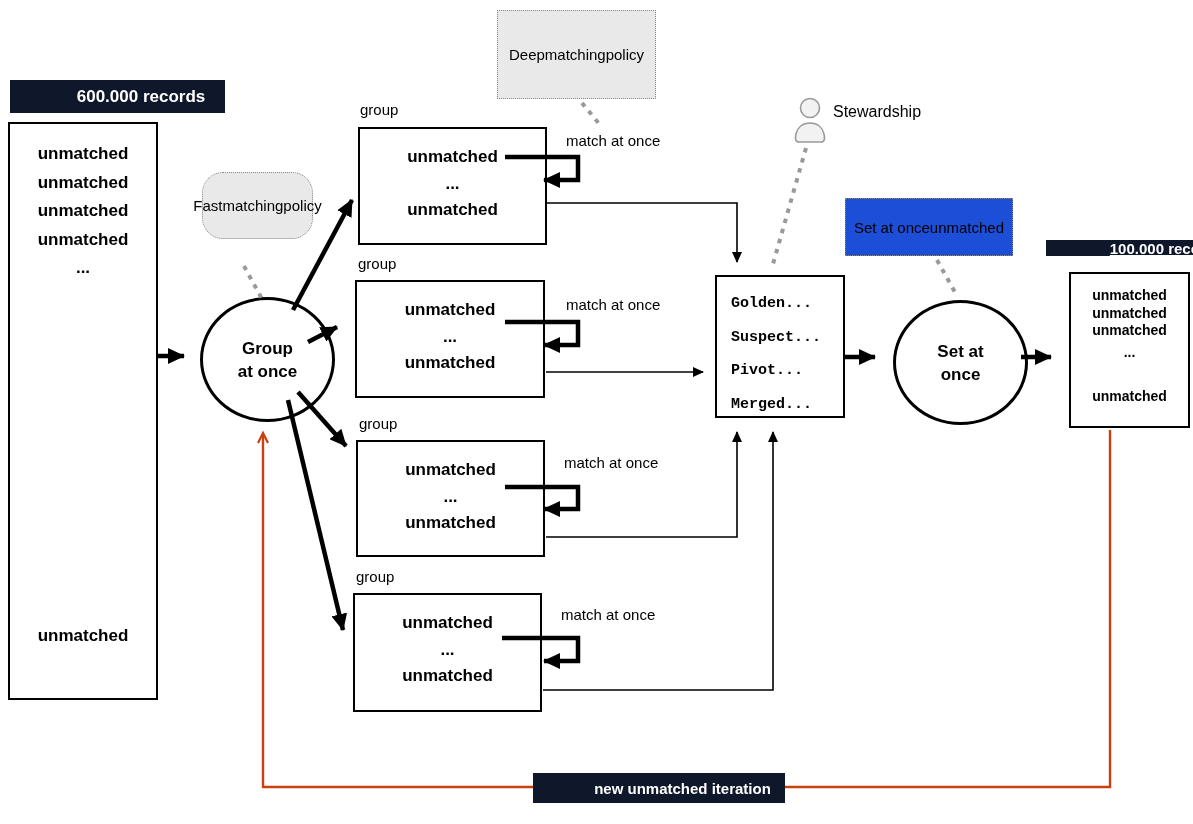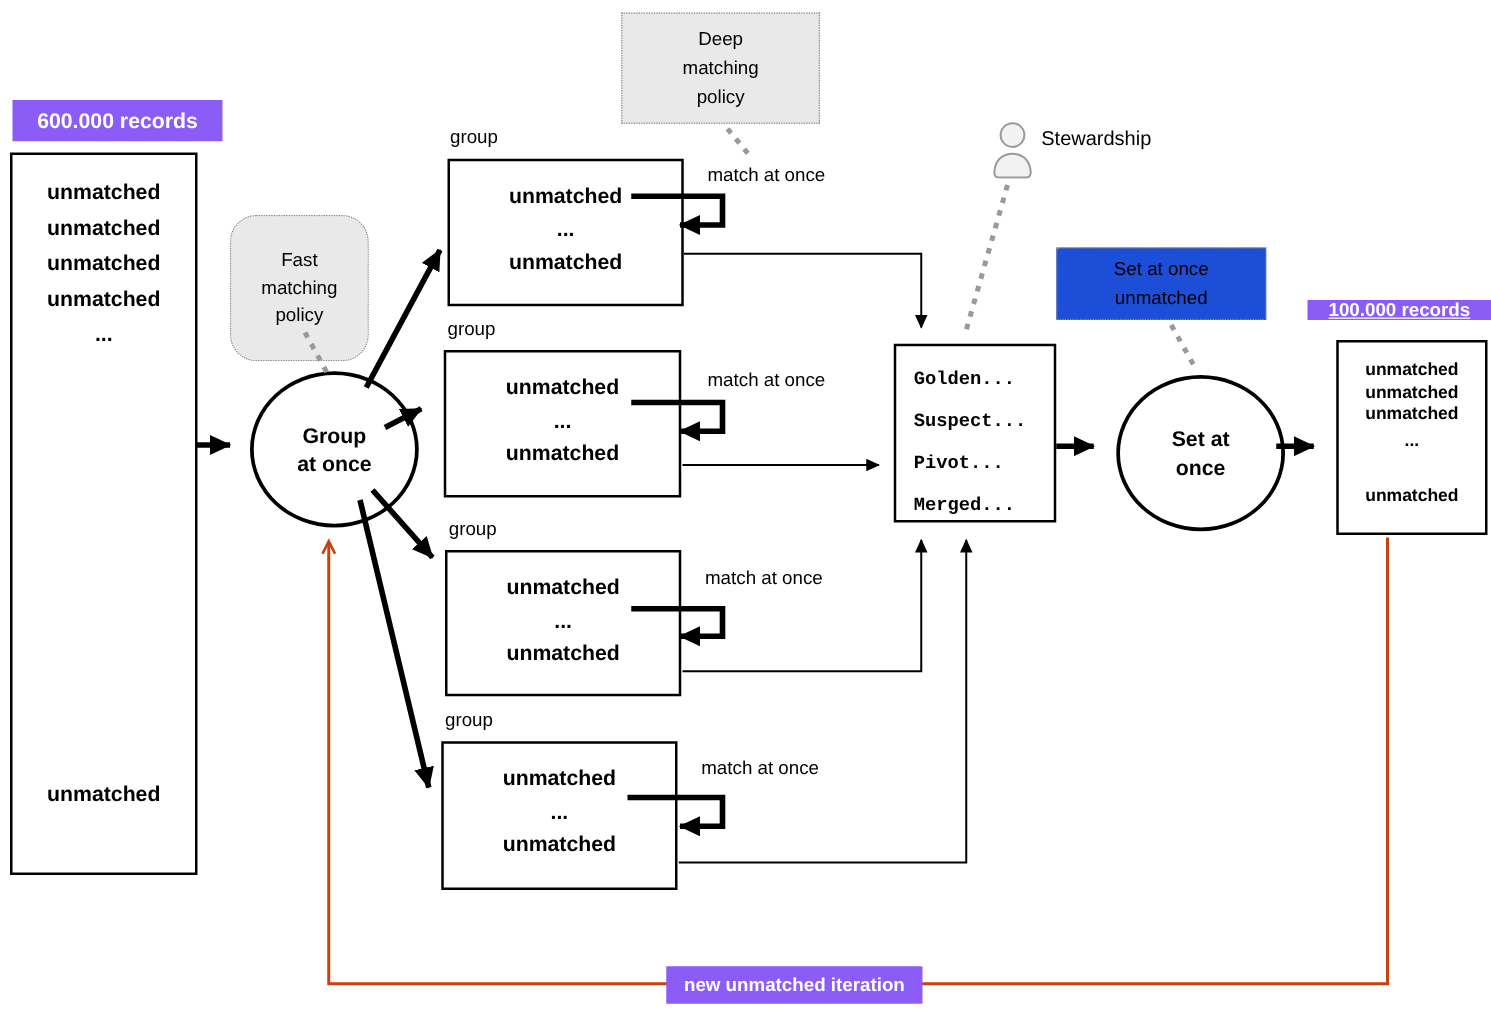--- a/index.html
+++ b/index.html
@@ -2,22 +2,22 @@
 <html><head>
 <meta charset="utf-8">
 <style>
   html,body{margin:0;padding:0;background:#fff;}
   #diagram{
     position:relative;width:1193px;height:824px;background:#ffffff;overflow:hidden;
     font-family:"Liberation Sans","DejaVu Sans",sans-serif;color:#000;
   }
   .abs{position:absolute;}
   .badge{
-    position:absolute;background:#8b5cf6;color:#fff;font-weight:bold;
-    display:flex;align-items:center;justify-content:center;z-index:10;text-align:center;
+    position:absolute;background:#0f172a;color:#fff;font-weight:bold;
+    display:flex;align-items:center;justify-content:center;z-index:10;text-align:center;padding-left:47px;
   }
   #badge-600k{left:10px;top:80px;width:168px;height:33px;font-size:17px;}
   #badge-100k{left:1046px;top:240px;width:147px;height:16px;font-size:15px;text-decoration:underline;}
   #badge-iter{left:533px;top:773px;width:205px;height:30px;font-size:15px;}
 
   .solidbox{position:absolute;background:#fff;border:2px solid #000;box-sizing:border-box;z-index:2;}
   #input-box{left:8px;top:122px;width:150px;height:578px;}
   #input-box .rows{padding-top:16px;font-size:17px;font-weight:bold;line-height:28.5px;text-align:center;}
   #input-box .bottom-row{position:absolute;bottom:52px;left:0;width:100%;text-align:center;
     font-size:17px;font-weight:bold;}
@@ -26,23 +26,23 @@
     position:absolute;background:#fff;border:3px solid #000;border-radius:50%;
     display:flex;flex-direction:column;align-items:center;justify-content:center;
     font-size:17px;font-weight:bold;line-height:23px;z-index:2;text-align:center;
   }
   #group-node{left:200px;top:297px;width:129px;height:119px;}
   #set-node{left:893px;top:300px;width:129px;height:119px;}
 
   .note{
     position:absolute;background:#e9e9e9;border:1px dotted #878787;box-sizing:border-box;
     font-size:15px;line-height:22px;text-align:center;z-index:2;
-    display:flex;flex-direction:column;align-items:center;justify-content:center;
-  }
-  #fast-policy{left:184px;top:172px;width:111px;height:117px;border-radius:21px;}
+    display:flex;flex-direction:row;align-items:center;justify-content:center;
+  }
+  #fast-policy{left:202px;top:172px;width:111px;height:67px;border-radius:21px;}
   #deep-policy{left:497px;top:10px;width:159px;height:89px;line-height:23px;}
   #set-unmatched-note{left:845px;top:198px;width:168px;height:58px;background:#1d4ed8;line-height:23px;}
 
   .group-label{position:absolute;font-size:15px;z-index:2;}
   #glabel-1{left:360px;top:101px;} #glabel-2{left:358px;top:255px;}
   #glabel-3{left:359px;top:415px;} #glabel-4{left:356px;top:568px;}
 
   .group-box{position:absolute;background:#fff;border:2px solid #000;box-sizing:border-box;z-index:2;
     text-align:center;font-size:17px;font-weight:bold;line-height:26.5px;padding-top:15px;}
   #gbox-1{left:358px;top:127px;width:189px;height:118px;}

